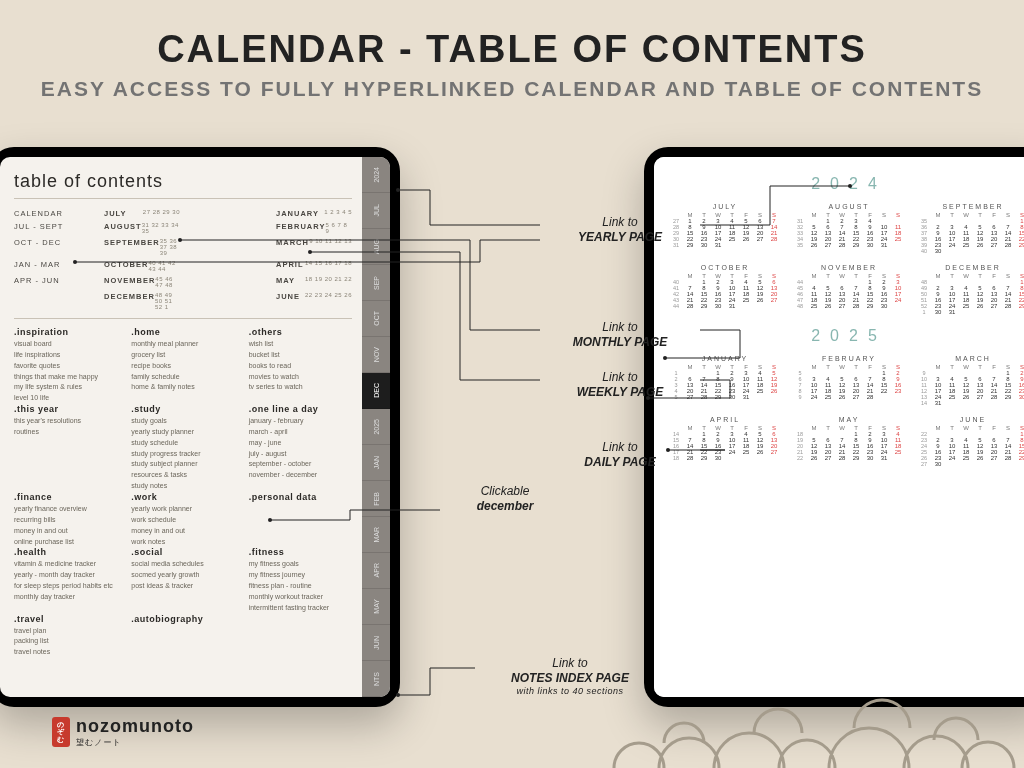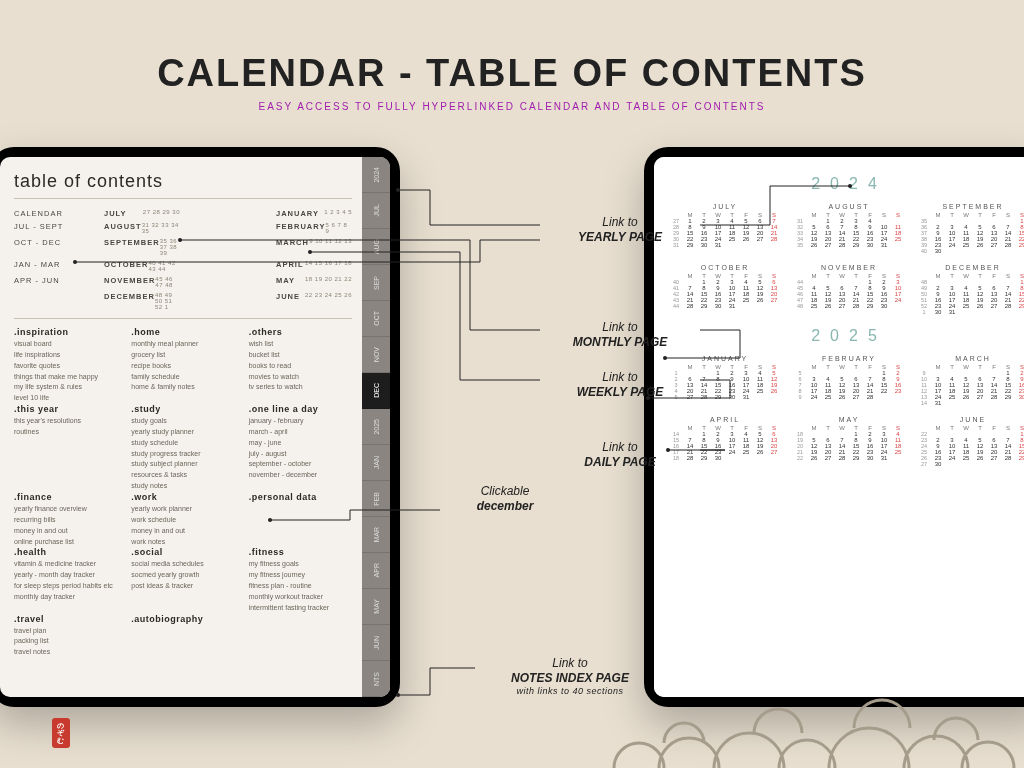--- a/index.html
+++ b/index.html
@@ -3,23 +3,23 @@
 <meta charset="utf-8">
 <style>
   * { margin:0; padding:0; box-sizing:border-box; }
   body {
     width:1024px; height:768px;
     background:#e8dfd0;
     font-family:"Helvetica Neue",Arial,sans-serif;
     position:relative; overflow:hidden;
     color:#222;
   }
-  .header { text-align:center; padding-top:28px;margin-top:24px; }
+  .header { text-align:center; padding-top:28px; }
   .header h1 { font-size:38px; font-weight:900; letter-spacing:2px; }
-  .header p { font-size:10px; letter-spacing:2px; margin-top:6px; color:#a21caf; }
+  .header p { font-size:21px; letter-spacing:2px; margin-top:6px; color:#737373;font-weight:bold; }
 
   
   .tablet {
     position:absolute;
     width:410px; height:560px;
     background:#000; border-radius:24px;
     padding:10px;
     box-shadow:0 18px 40px rgba(0,0,0,.25);
   }
   .tablet .screen {
@@ -1141,18 +1141,19 @@
   <path class="line" d="M700 330 H740 V358 H665"></path>
   <circle class="dot" cx="665" cy="358" r="2"></circle>
   <path class="line" d="M700 380 H730 V398 H648"></path>
   <circle class="dot" cx="648" cy="398" r="2"></circle>
   <path class="line" d="M700 450 H725 V450 H668"></path>
   <circle class="dot" cx="668" cy="450" r="2"></circle>
 </svg>
 
 <div class="brand">
   <span class="sq">の<br>ぞ<br>む</span>
+  <span><span>nozomunoto</span><small>望むノート</small></span>
 </div>
 
 <svg class="cloud" viewBox="0 0 440 130">
   <path d="M10,120 a25,25 0 1,1 50,0 M55,120 a30,30 0 1,1 60,0 M110,120 a35,35 0 1,1 70,0 M175,120 a28,28 0 1,1 56,0 M225,120 a40,40 0 1,1 80,0 M300,120 a32,32 0 1,1 64,0 M358,120 a26,26 0 1,1 52,0"></path>
   <path d="M60,95 a20,20 0 1,1 40,0 M150,85 a24,24 0 1,1 48,0 M250,80 a28,28 0 1,1 56,0 M330,92 a22,22 0 1,1 44,0"></path>
 </svg>
 
 </body></html>

